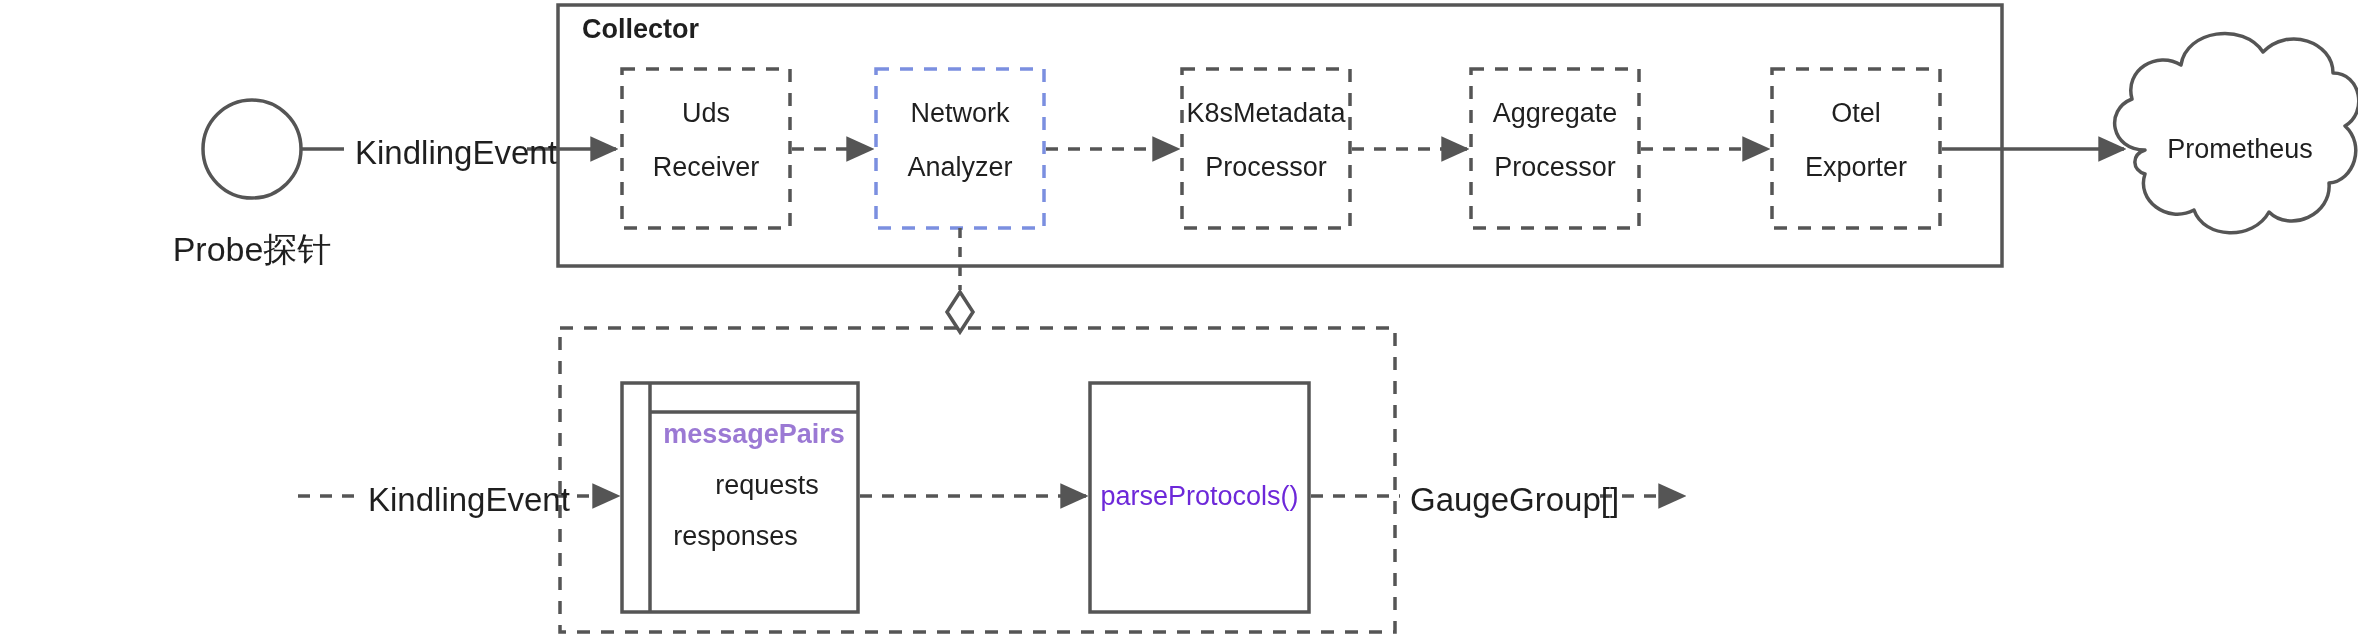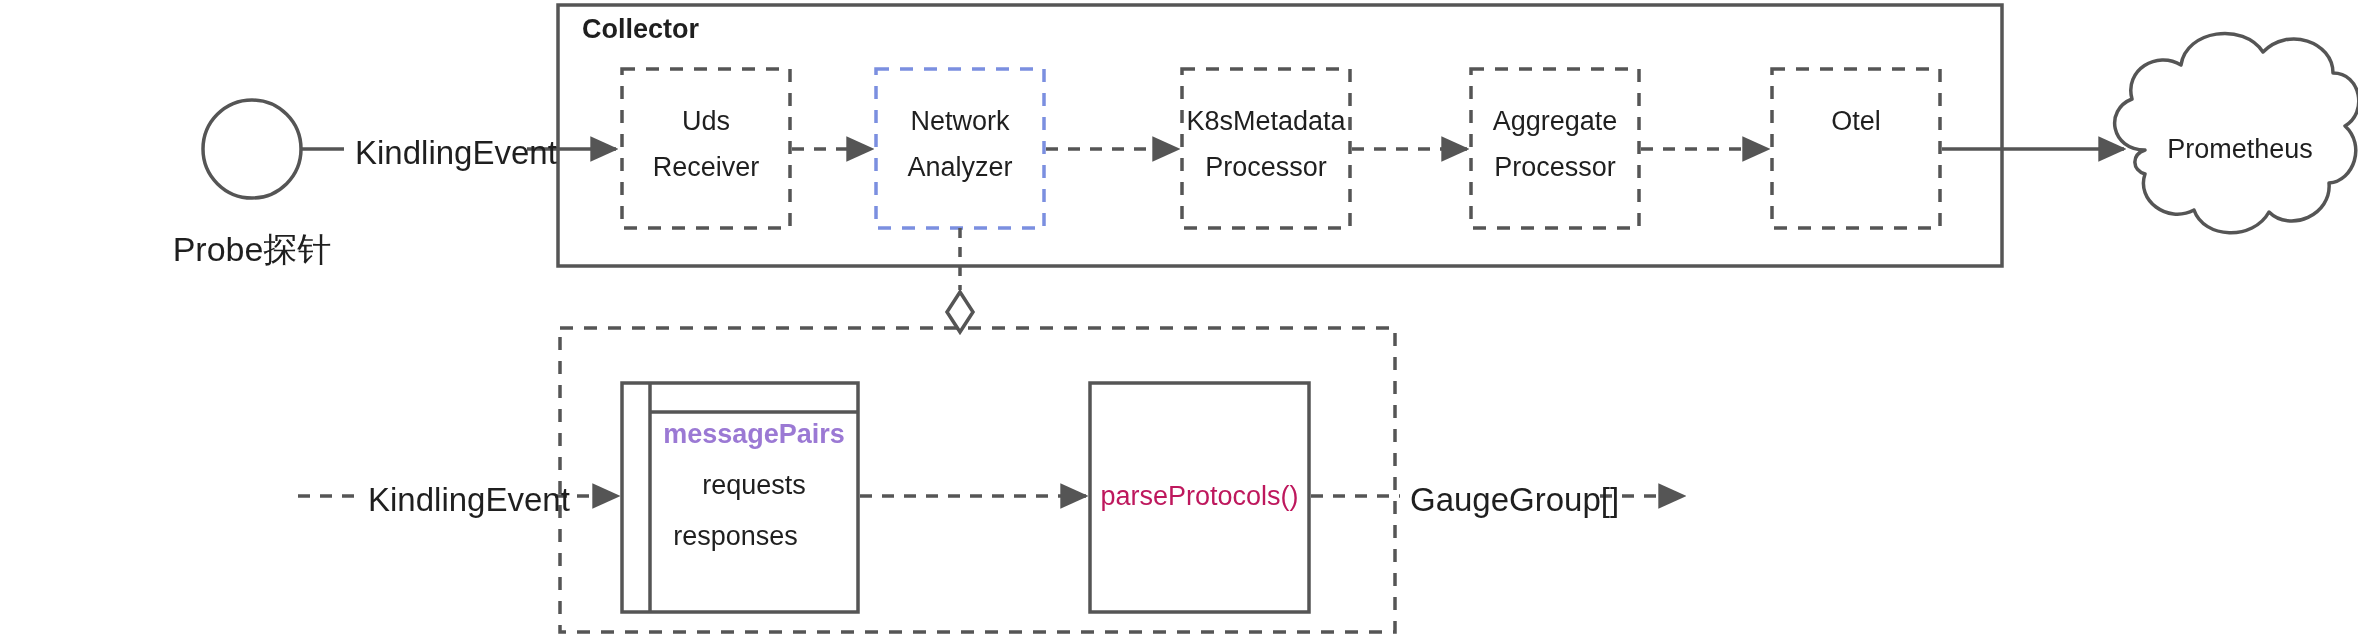--- a/index.html
+++ b/index.html
@@ -24,21 +24,20 @@
     position: absolute;
     color: #1f1f1f;
     font-family: "Liberation Sans", "DejaVu Sans", sans-serif;
     white-space: nowrap;
     pointer-events: none;
   }
   .lbl-top {
     font-size: 27px;
     font-weight: 400;
     text-align: center;
-    margin-top: 8px;
   }
   .lbl-bot {
     font-size: 27px;
     font-weight: 400;
     text-align: center;
   }
   .edge-label {
     position: absolute;
     font-size: 33px;
     color: #1f1f1f;
@@ -75,21 +74,21 @@
   .cloud-label {
     position: absolute;
     font-size: 27px;
     color: #1f1f1f;
     white-space: nowrap;
     text-align: center;
   }
   .fn-label {
     position: absolute;
     font-size: 27px;
-    color: #be185d;
+    color: #6d28d9;
     white-space: nowrap;
     text-align: center;
   }
 </style>
 </head>
 <body>
 
 <div id="stage">
 
   <svg width="2358" height="640" viewBox="0 0 2358 640">
@@ -164,26 +163,27 @@
   <div class="node-label lbl-top" style="left:876px; top:98px; width:168px;">Network</div>
   <div class="node-label lbl-bot" style="left:876px; top:152px; width:168px;">Analyzer</div>
 
   <div class="node-label lbl-top" style="left:1122px; top:98px; width:288px;">K8sMetadata</div>
   <div class="node-label lbl-bot" style="left:1182px; top:152px; width:168px;">Processor</div>
 
   <div class="node-label lbl-top" style="left:1441px; top:98px; width:228px;">Aggregate</div>
   <div class="node-label lbl-bot" style="left:1471px; top:152px; width:168px;">Processor</div>
 
   <div class="node-label lbl-top" style="left:1772px; top:98px; width:168px;">Otel</div>
+  <div class="node-label lbl-bot" style="left:1752px; top:152px; width:208px;">Exporter</div>
 
   <div class="cloud-label" style="left:2150px; top:134px; width:180px;">Prometheus</div>
 
   <div class="edge-label" style="left:368px; top:481px;">KindlingEvent</div>
 
   <div class="mp-title" style="left:650px; top:419px; width:208px; color:#9b79d4;">messagePairs</div>
-  <div class="mp-field" style="left:650px; top:470px; width:208px;">requests</div>
+  <div class="mp-field" style="left:650px; top:470px; width:208px;padding-left:13px;">requests</div>
   <div class="mp-field" style="left:650px; top:521px; width:171px;">responses</div>
 
   <div class="fn-label" style="left:1090px; top:481px; width:219px;">parseProtocols()</div>
 
   <div class="edge-label" style="left:1410px; top:481px;">GaugeGroup[]</div>
 
 </div>
 
 </body></html>

